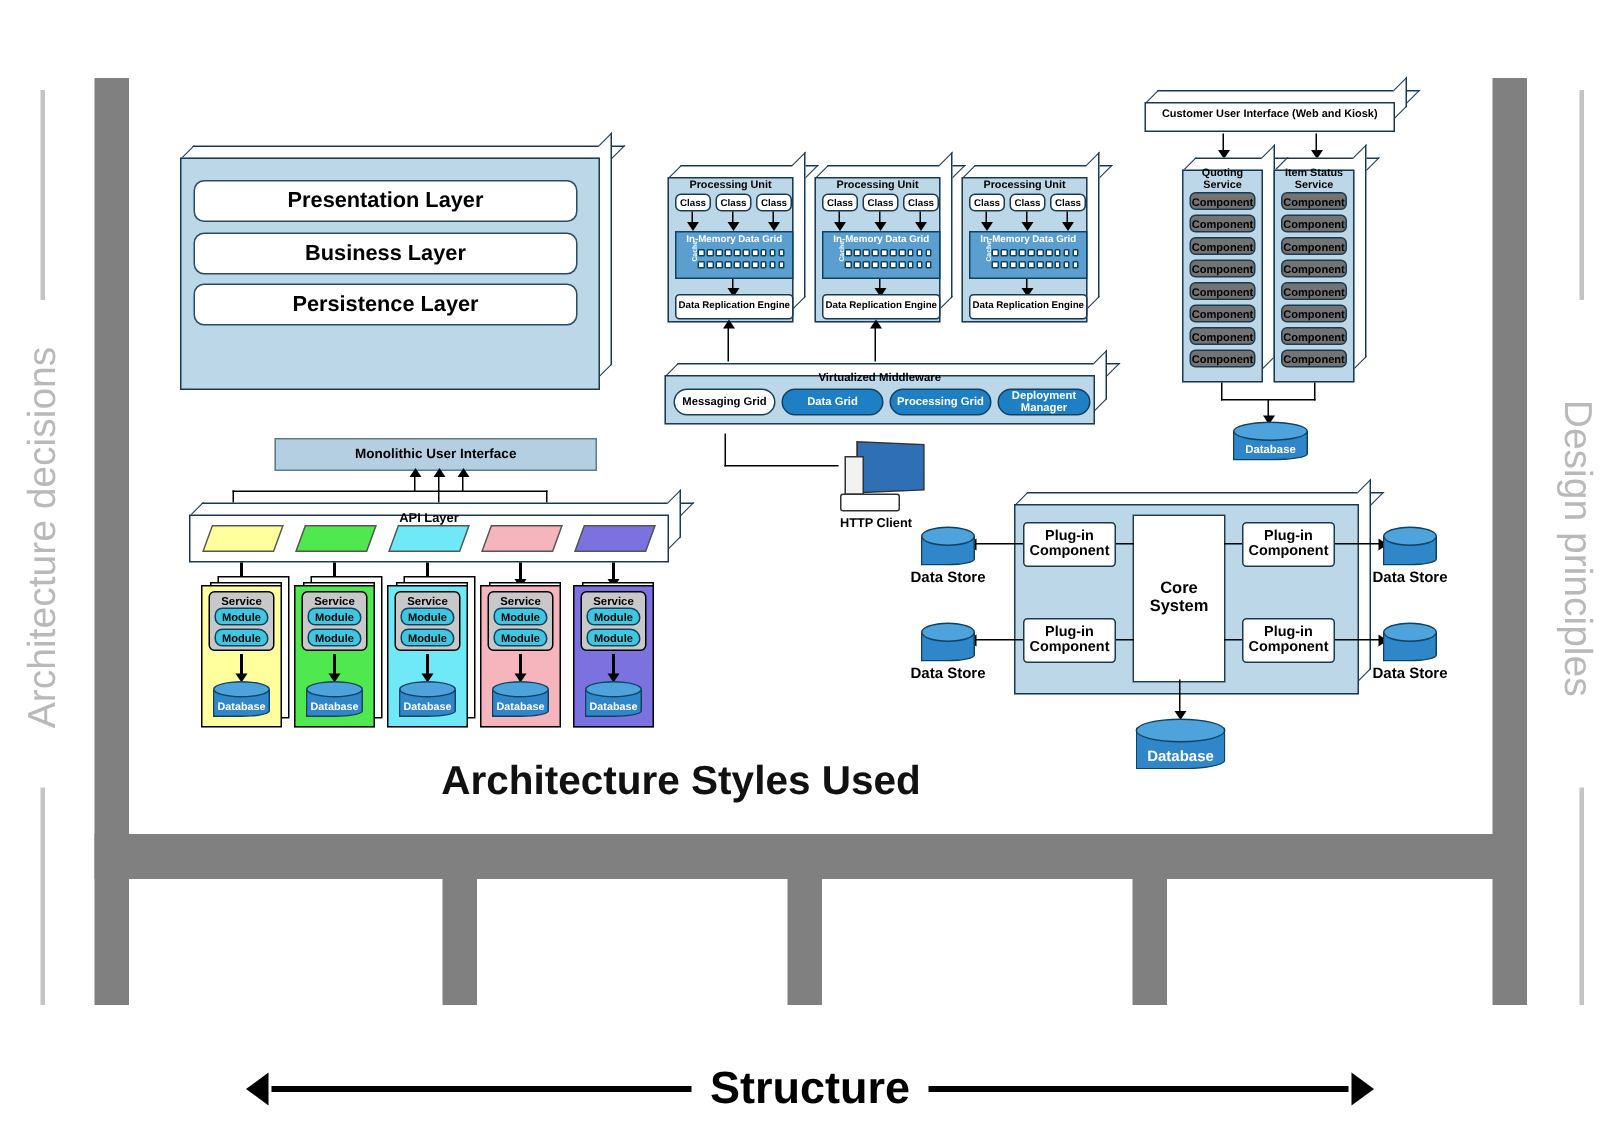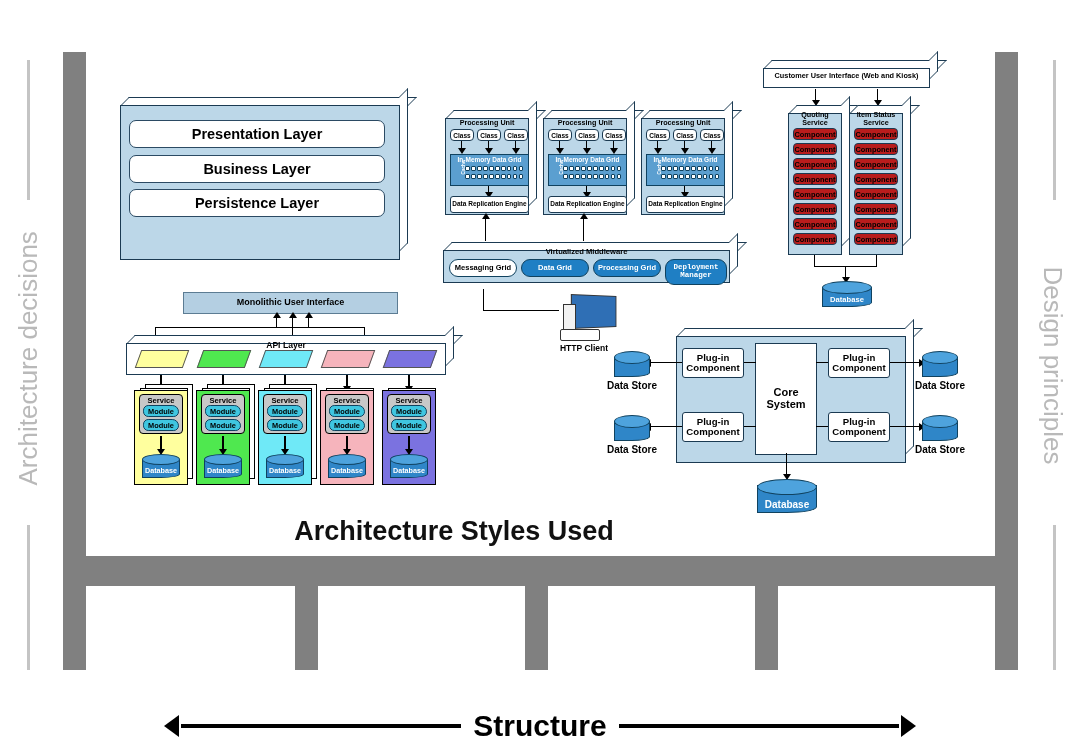--- a/index.html
+++ b/index.html
@@ -64,21 +64,21 @@
   .cyl .txt{position:absolute;left:0;right:0;bottom:3px;text-align:center;
       color:#fff;font-weight:bold;}
 
   .arw{position:absolute;background:#000;}
   .arwhd{position:absolute;width:0;height:0;}
   .hd-down{border-left:4px solid transparent;border-right:4px solid transparent;border-top:6px solid #000;}
   .hd-up{border-left:4px solid transparent;border-right:4px solid transparent;border-bottom:6px solid #000;}
   .hd-left{border-top:4px solid transparent;border-bottom:4px solid transparent;border-right:6px solid #000;}
   .hd-right{border-top:4px solid transparent;border-bottom:4px solid transparent;border-left:6px solid #000;}
 
-  .title-center{position:absolute;left:0;top:516px;width:908px;text-align:center;
+  .title-center{position:absolute;left:0;top:505px;width:908px;text-align:center;
       font-size:27px;font-weight:bold;color:#111;}
 
   
   .layer-pill{position:absolute;box-sizing:border-box;border:1.5px solid #2b4a63;
       background:#fff;border-radius:7px;display:flex;align-items:center;
       justify-content:center;font-size:14.5px;font-weight:bold;color:#000;}
 
   
   .pu-classbox{position:absolute;box-sizing:border-box;border:1.2px solid #1b3a52;
       background:#fff;border-radius:4px;display:flex;align-items:center;
@@ -99,21 +99,21 @@
       color:#000;line-height:1.05;}
 
   .vm-pill{position:absolute;box-sizing:border-box;border:1.2px solid #10425f;
       border-radius:9px;display:flex;align-items:center;justify-content:center;
       font-size:7.5px;font-weight:bold;text-align:center;line-height:1.05;}
   .vm-pill.blue{background:#1f7fc4;color:#fff;}
   .vm-pill.white{background:#fff;color:#000;}
 
   
   .comp{position:absolute;box-sizing:border-box;border:1.2px solid #1b3a52;
-      background:#b91c1c;border-radius:4px;display:flex;align-items:center;
+      background:#737373;border-radius:4px;display:flex;align-items:center;
       justify-content:center;font-size:7.4px;font-weight:bold;color:#000;}
 
   
   .svc-card{position:absolute;box-sizing:border-box;border:1.5px solid #000;}
   .svc-stack{position:absolute;box-sizing:border-box;border:1.5px solid #000;background:#fff;}
   .svc-inner{position:absolute;box-sizing:border-box;border:1.2px solid #000;
       background:#c8c8c8;border-radius:4px;}
   .svc-inner .hd{position:absolute;left:0;right:0;top:1px;text-align:center;
       font-size:7.6px;font-weight:bold;color:#000;}
   .module{position:absolute;box-sizing:border-box;border:1.2px solid #10425f;
@@ -347,21 +347,21 @@
   <div class="lbl" style="left:443px;top:248px;width:287px;font-size:7.6px;">Virtualized Middleware</div>
   <div class="vm-pill white" style="left:449px;top:259px;width:68px;height:18px;">
       <span>Messaging Grid</span>
     </div>
   <div class="vm-pill blue" style="left:521px;top:259px;width:68px;height:18px;">
       <span>Data Grid</span>
     </div>
   <div class="vm-pill blue" style="left:593px;top:259px;width:68px;height:18px;">
       <span>Processing Grid</span>
     </div>
-  <div class="vm-pill blue" style="left:665px;top:259px;width:62px;height:26px;font-family:Liberation Mono, monospace;">
+  <div class="vm-pill blue" style="left:665px;top:259px;width:62px;height:18px;">
       <span>Deployment Manager</span>
     </div>
 
   <div class="arw" style="left:483px;top:289px;width:1.4px;height:22px;"></div>
   <div class="arw" style="left:483px;top:310px;width:76px;height:1.4px;"></div>
 
   <div class="mon-screen" style="left:572px;top:295px;width:46px;height:33px;"></div>
   <div class="mon-stand" style="left:563px;top:304px;width:13px;height:26px;"></div>
   <div class="mon-key" style="left:560px;top:329px;width:40px;height:12px;border-radius:2px;"></div>
   <div class="lbl" style="left:548px;top:344px;width:72px;font-size:8.5px;">HTTP Client</div>

